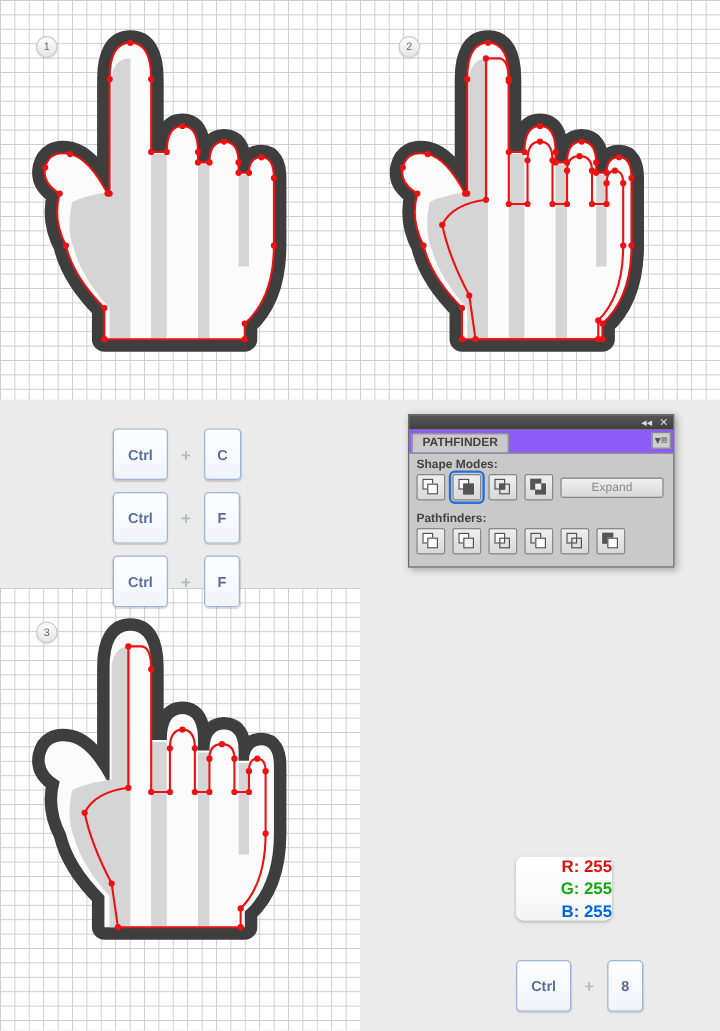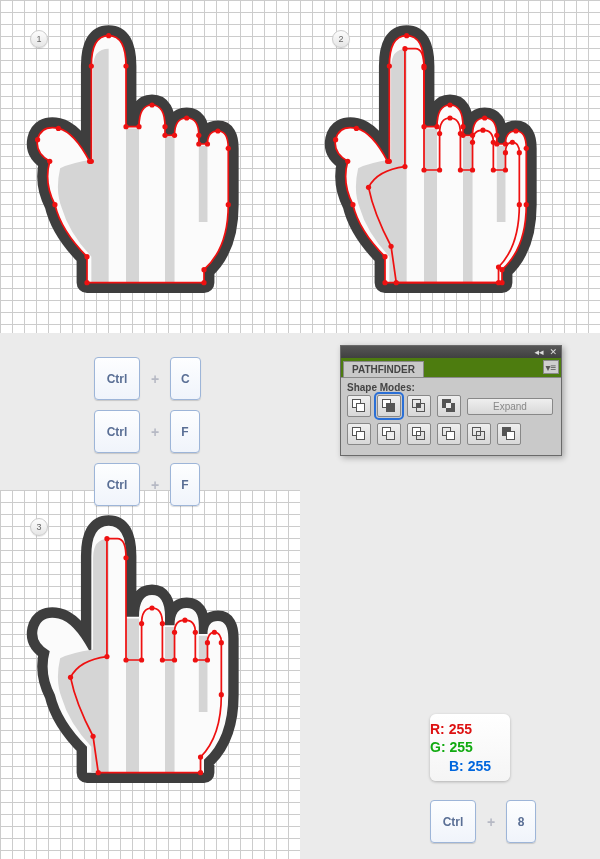--- a/index.html
+++ b/index.html
@@ -64,26 +64,26 @@
   #shortcuts-block{
     position:absolute;
     left:94px; top:357px;
     width:140px;
   }
 
   
   #rgb-badge{
     position:absolute;
     left:430px; top:714px;
-    width:80px; height:67px;
+    width:80px; height:53px;
     background: linear-gradient(#ffffff,#f5f5f5);
     border-radius:6px;
     box-shadow: 0 1px 3px rgba(0,0,0,.25);
     display:flex; flex-direction:column;
-    align-items:flex-start; justify-content:center;
+    align-items:flex-end; justify-content:center;
     font-size:14px; font-weight:bold; line-height:1.3;
   }
   .rgb-r{ color:#d11; }
   .rgb-g{ color:#1a1; }
   .rgb-b{ color:#06d;padding-left:19px; }
 
   #shortcut-bottom{
     position:absolute;
     left:430px; top:800px;
     display:flex; align-items:center; gap:8px;
@@ -101,21 +101,21 @@
   #pf-titlebar{
     height:12px;
     background:linear-gradient(#565656,#404040);
     display:flex; justify-content:flex-end; align-items:center;
     gap:6px; padding:0 4px;
   }
   #pf-titlebar span{ color:#ddd; font-size:9px; line-height:1;}
   #pf-tab-row{
     display:flex; align-items:flex-end;
     height:20px;
-    background:#4d7c0f;
+    background:#8b5cf6;
     border-bottom:1px solid #8a8a8a;
     padding-left:2px;
     position:relative;
   }
   #pf-tab{
     background:#c9c9c9;
     border:1px solid #8a8a8a;
     border-bottom:none;
     padding:2px 8px;
     font-size:10px; font-weight:bold; color:#444;
@@ -408,20 +408,21 @@
     <div class="pf-btn">
       <div class="ico">
           <div class="sq back dark"></div>
           <div class="sq front dark"></div>
           <div class="sq" style="left:4px;top:4px;width:5px;height:5px;background:#efefef;border:none;"></div>
         </div>
     </div>
     <div class="pf-expand">Expand</div>
   </div>
 
+  <div class="pf-section-label">Pathfinders:</div>
   <div class="pf-row" style="padding-bottom:10px;">
     <div class="pf-btn">
         <div class="ico">
           <div class="sq back"></div>
           <div class="sq front"></div>
         </div>
       </div>
     <div class="pf-btn">
         <div class="ico">
           <div class="sq back"></div>

